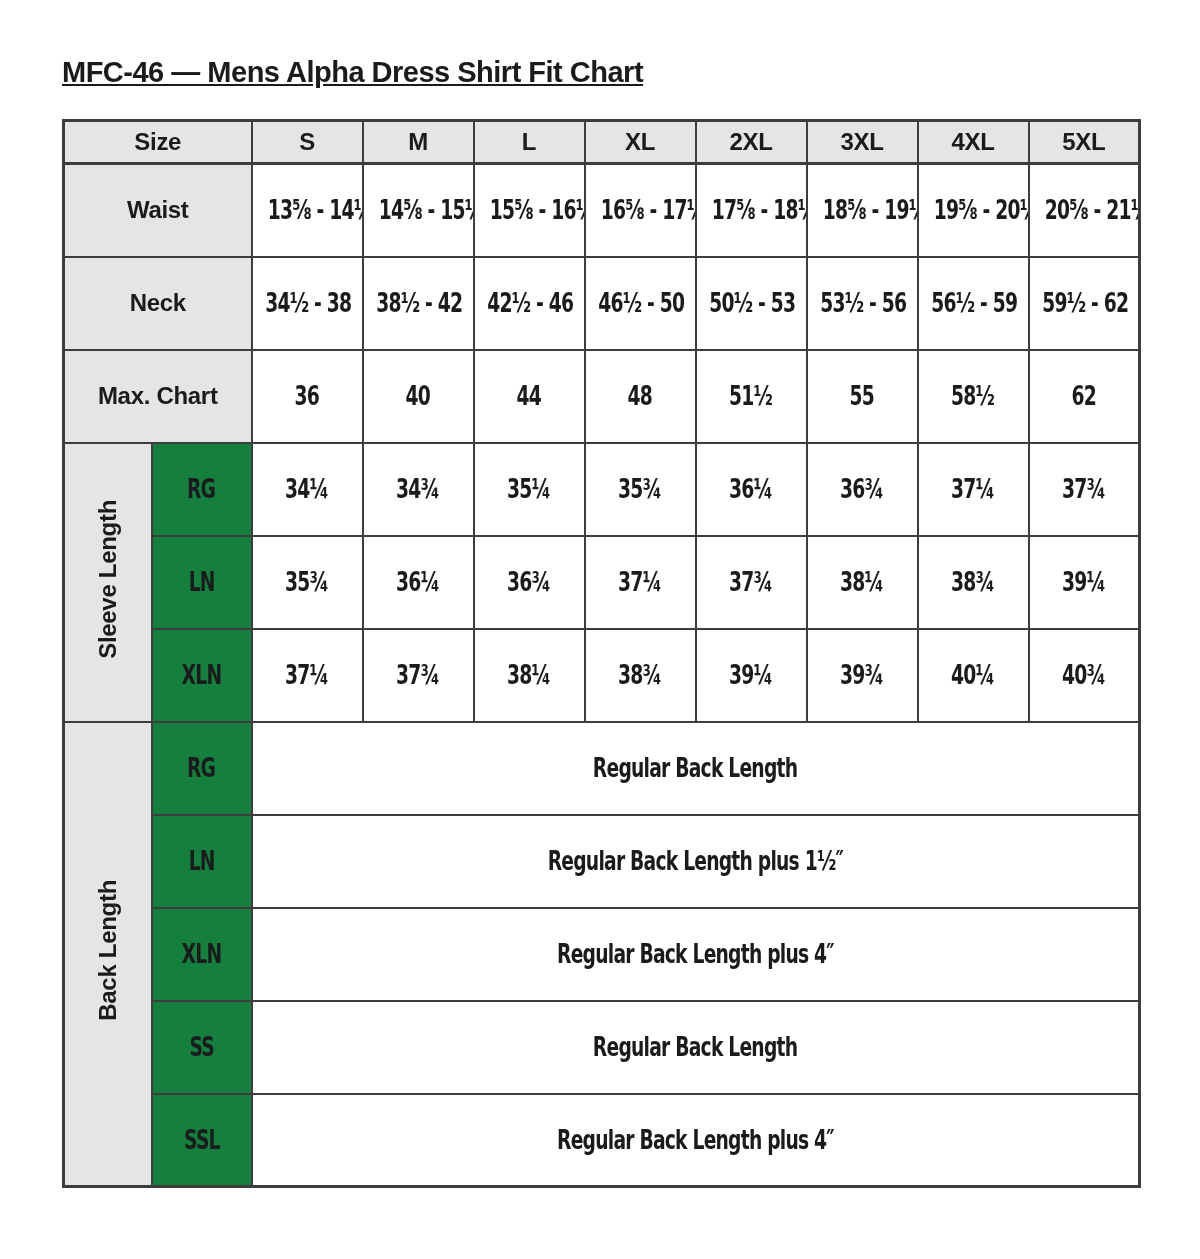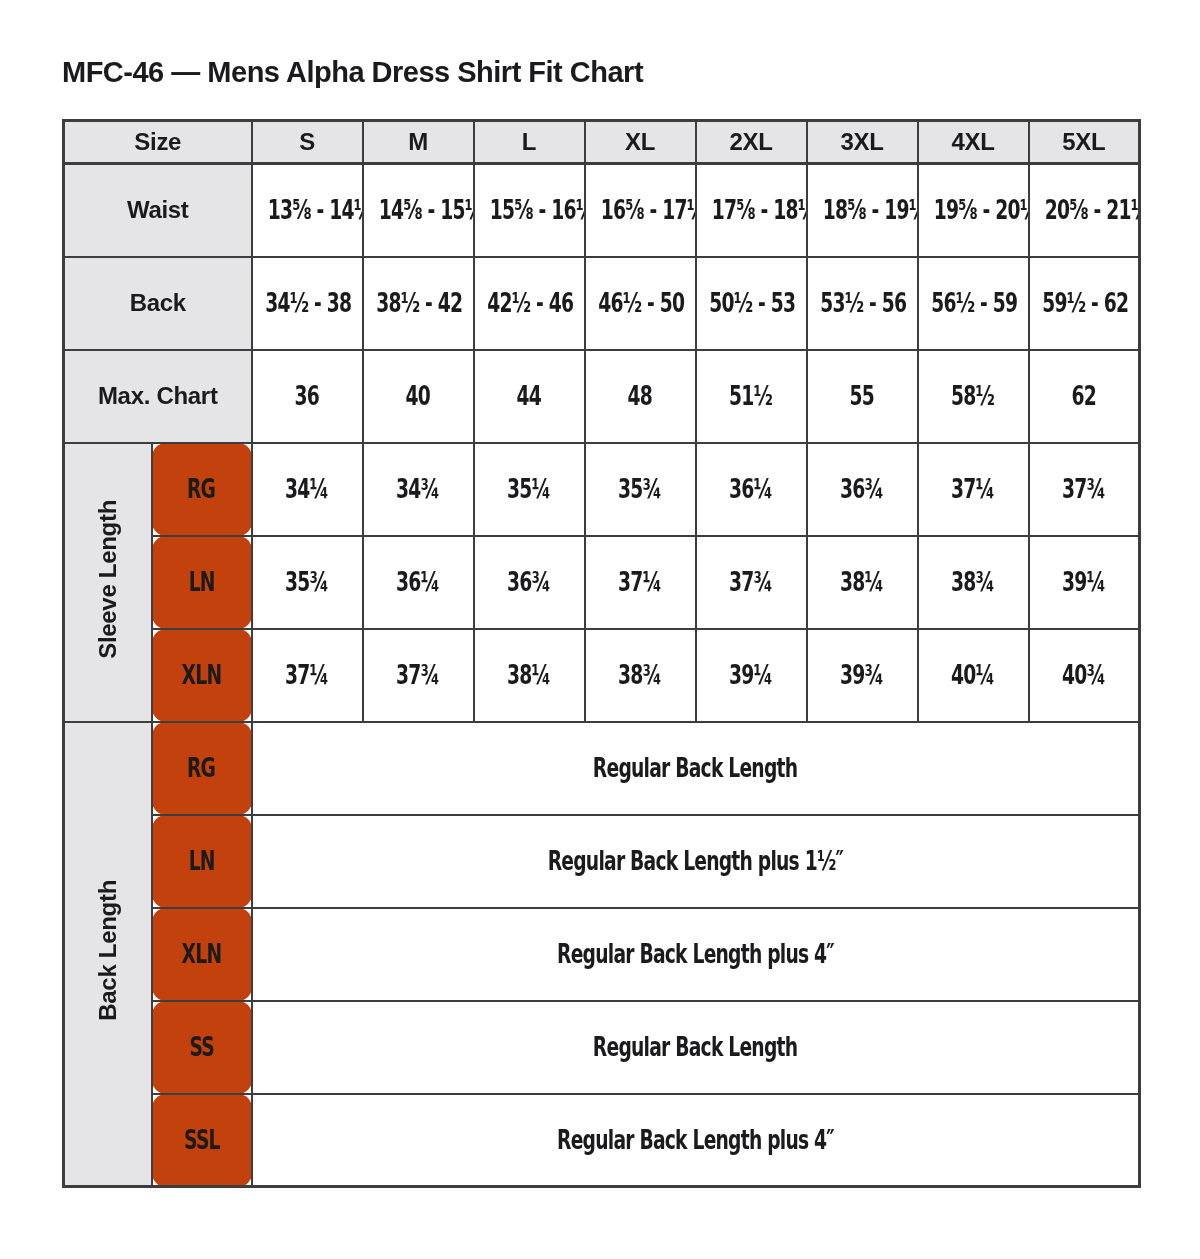--- a/index.html
+++ b/index.html
@@ -14,20 +14,21 @@
     width:1200px;height:1259px;
     font-family:"Liberation Sans",sans-serif;
     color:var(--text);
     padding:56px 0 0 62px;
   }
   .title{
     font-size:29px;
     font-weight:700;
     letter-spacing:-0.5px;
     margin-bottom:30px;
+    text-decoration:underline;
   }
   table.fit{
     border-collapse:collapse;
     table-layout:fixed;
     width:1076px;
     border:3px solid var(--border);
   }
   table.fit td{
     border:2px solid var(--border);
     text-align:center;
@@ -45,21 +46,21 @@
   td.val{background:#ffffff;}
   .cond{
     display:inline-block;
     font-family:"DejaVu Sans",sans-serif;
     font-weight:700;
     font-size:24px;
     white-space:nowrap;
     transform:scaleX(0.78) scaleY(1.08);
     letter-spacing:-1px;
   }
-  td.sub{background:#c2410c;border-radius:14px;}
+  td.sub{background:#15803d;}
   .vert{
     display:inline-block;
     writing-mode:vertical-rl;
     transform:rotate(180deg);
     white-space:nowrap;
     font-weight:700;
     font-size:24px;
     letter-spacing:-0.3px;
   }
 </style>
@@ -101,21 +102,21 @@
     <td class="val"><span class="cond">14⅝ - 15½</span></td>
     <td class="val"><span class="cond">15⅝ - 16½</span></td>
     <td class="val"><span class="cond">16⅝ - 17½</span></td>
     <td class="val"><span class="cond">17⅝ - 18½</span></td>
     <td class="val"><span class="cond">18⅝ - 19½</span></td>
     <td class="val"><span class="cond">19⅝ - 20½</span></td>
     <td class="val"><span class="cond">20⅝ - 21½</span></td>
   </tr>
 
   <tr class="row">
-    <td class="lbl" colspan="2">Back</td>
+    <td class="lbl" colspan="2">Neck</td>
     <td class="val"><span class="cond">34½ - 38</span></td>
     <td class="val"><span class="cond">38½ - 42</span></td>
     <td class="val"><span class="cond">42½ - 46</span></td>
     <td class="val"><span class="cond">46½ - 50</span></td>
     <td class="val"><span class="cond">50½ - 53</span></td>
     <td class="val"><span class="cond">53½ - 56</span></td>
     <td class="val"><span class="cond">56½ - 59</span></td>
     <td class="val"><span class="cond">59½ - 62</span></td>
   </tr>
 

